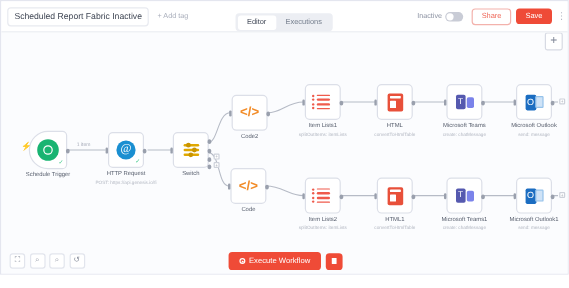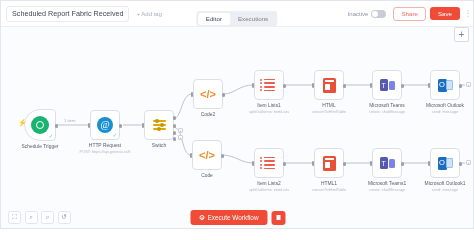--- a/index.html
+++ b/index.html
@@ -294,21 +294,21 @@
     content: ""; width: 4.5px; height: 4.5px;
     background: #fff; border-radius: 0.5px;
   }
 </style>
 </head>
 <body>
 
 <div id="app">
 
   <div class="header">
-    <div class="wf-title">Scheduled Report Fabric Received</div>
+    <div class="wf-title">Scheduled Report Fabric Inactive</div>
     <div class="add-tag">+ Add tag</div>
     <div class="hdr-spacer"></div>
     <div class="inactive-wrap">
       <span class="inactive-lbl">Inactive</span>
       <span class="toggle"></span>
     </div>
     <button class="btn-share">Share</button>
     <button class="btn-save">Save</button>
     <div class="kebab">⋮</div>
   </div>

